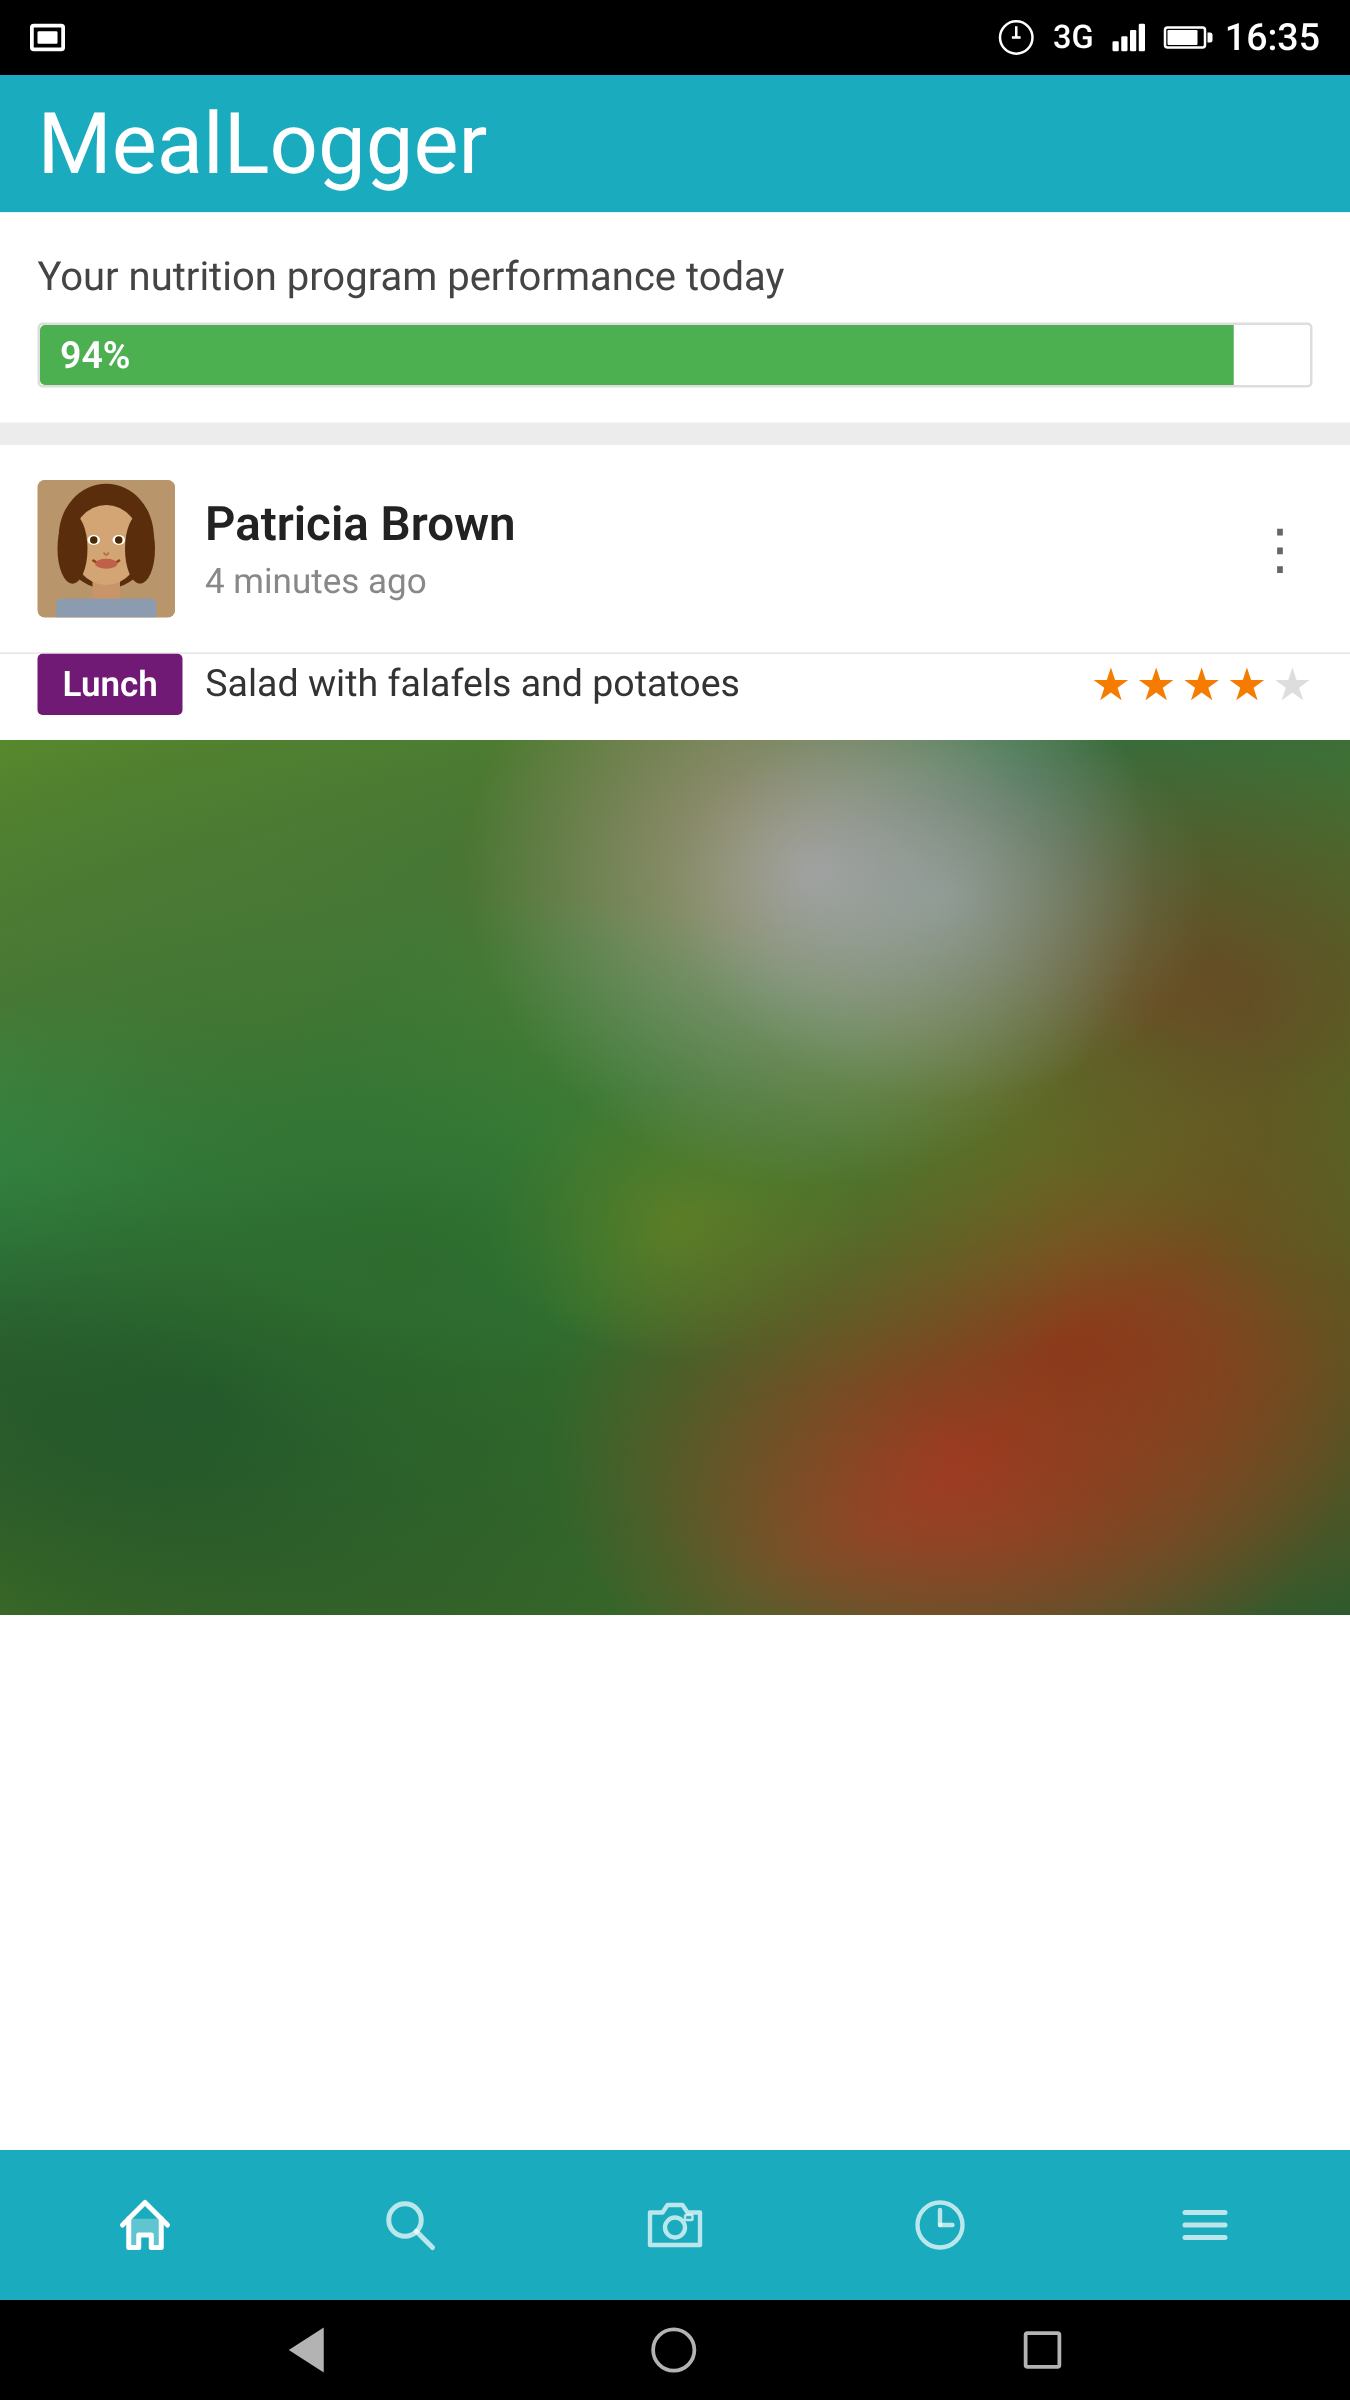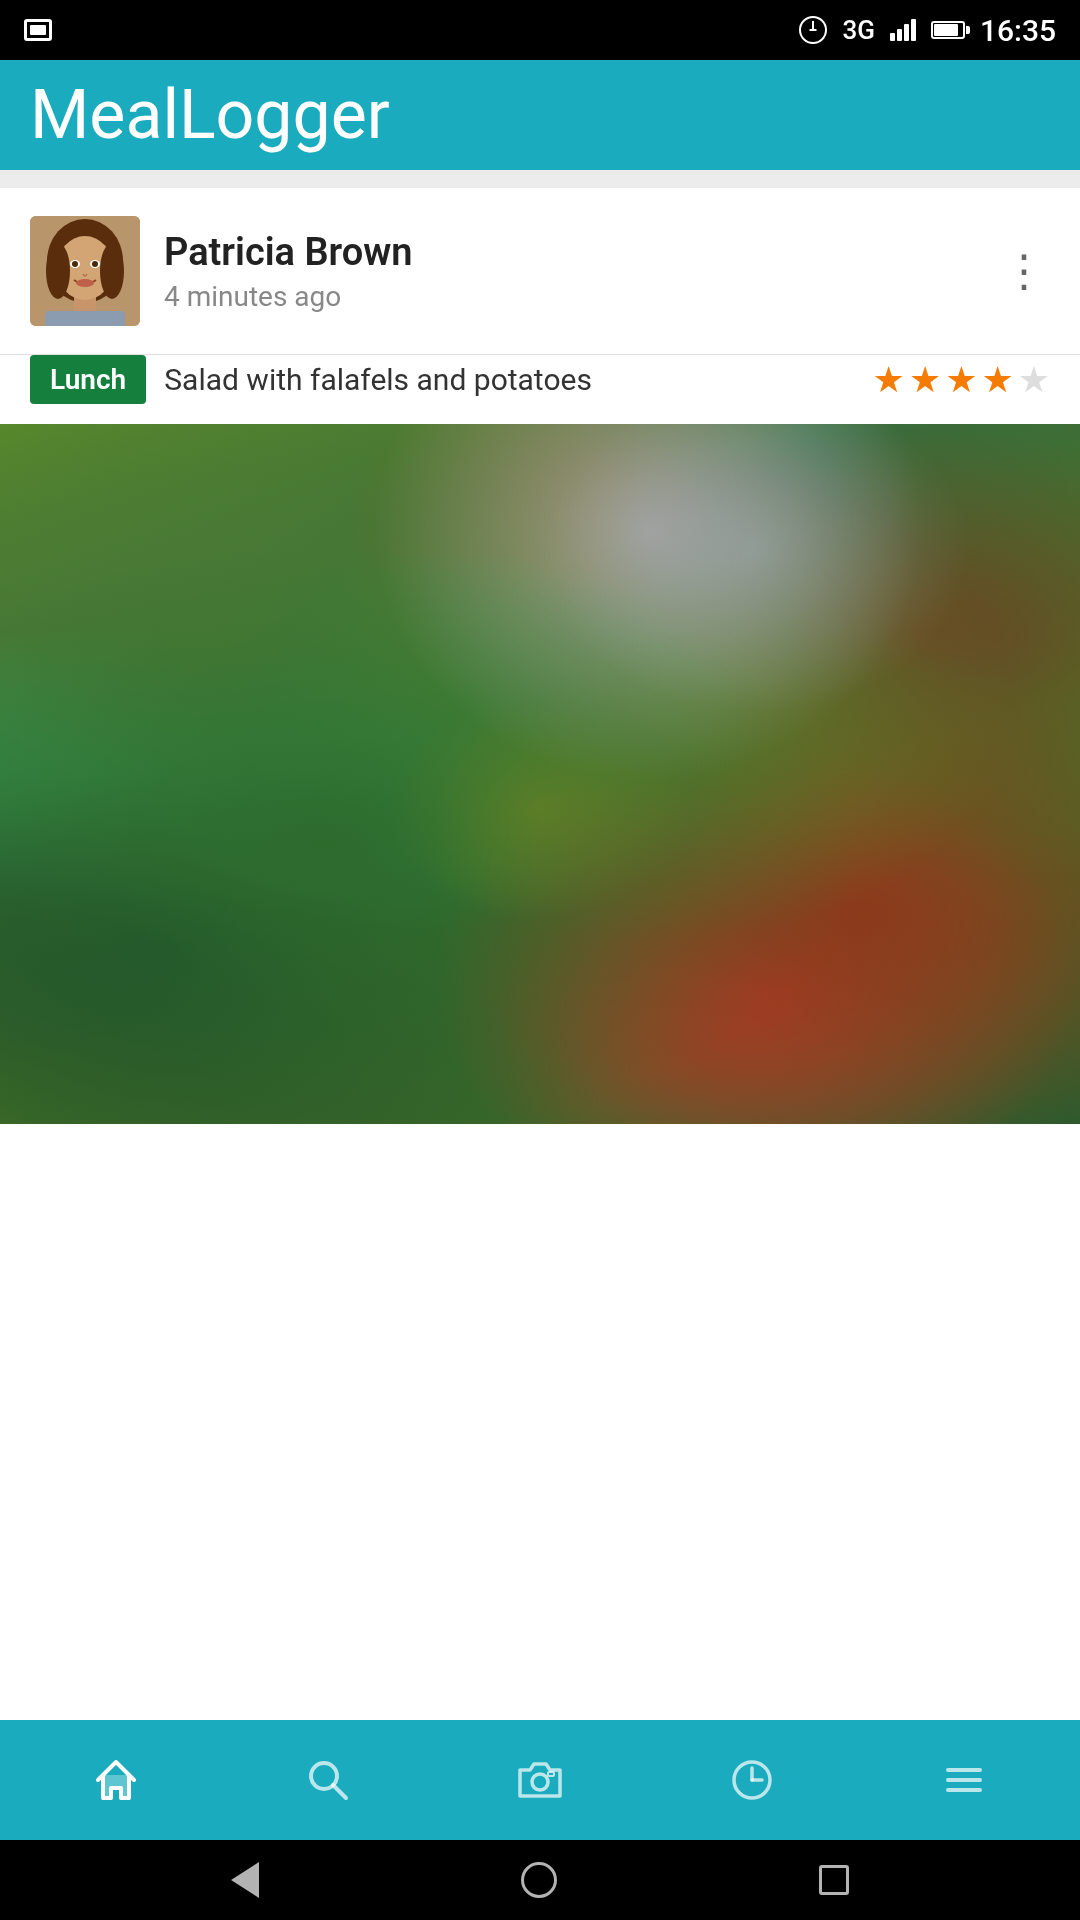--- a/index.html
+++ b/index.html
@@ -252,21 +252,21 @@
     }
 
     
     .meal-tag-row {
       display: flex;
       align-items: center;
       padding: 0 30px 20px 30px;
       gap: 18px;
     }
     .meal-tag {
-      background: #15803d;
+      background: #701a75;
       color: #fff;
       font-size: 28px;
       font-weight: 600;
       padding: 8px 20px;
       border-radius: 4px;
     }
     .meal-name {
       font-size: 30px;
       color: #333;
       flex: 1;
@@ -426,20 +426,28 @@
     <span style="font-size:30px; font-weight:500; color:#fff;">16:35</span>
   </div>
 </div>
 
 <div class="app-header">
   <span class="app-title">MealLogger</span>
 </div>
 
 <div class="content">
 
+  <div class="nutrition-section">
+    <div class="nutrition-label">Your nutrition program performance today</div>
+    <div class="progress-bar-container">
+      <div class="progress-bar-fill" style="width: 94%;">
+        <span class="progress-bar-text">94%</span>
+      </div>
+    </div>
+  </div>
 
   <div class="section-divider"></div>
 
   <div class="post-card">
 
     <div class="post-header">
       <div class="avatar">
 
         <svg viewBox="0 0 110 110" xmlns="http://www.w3.org/2000/svg">
           <rect width="110" height="110" fill="#b8956a"></rect>

